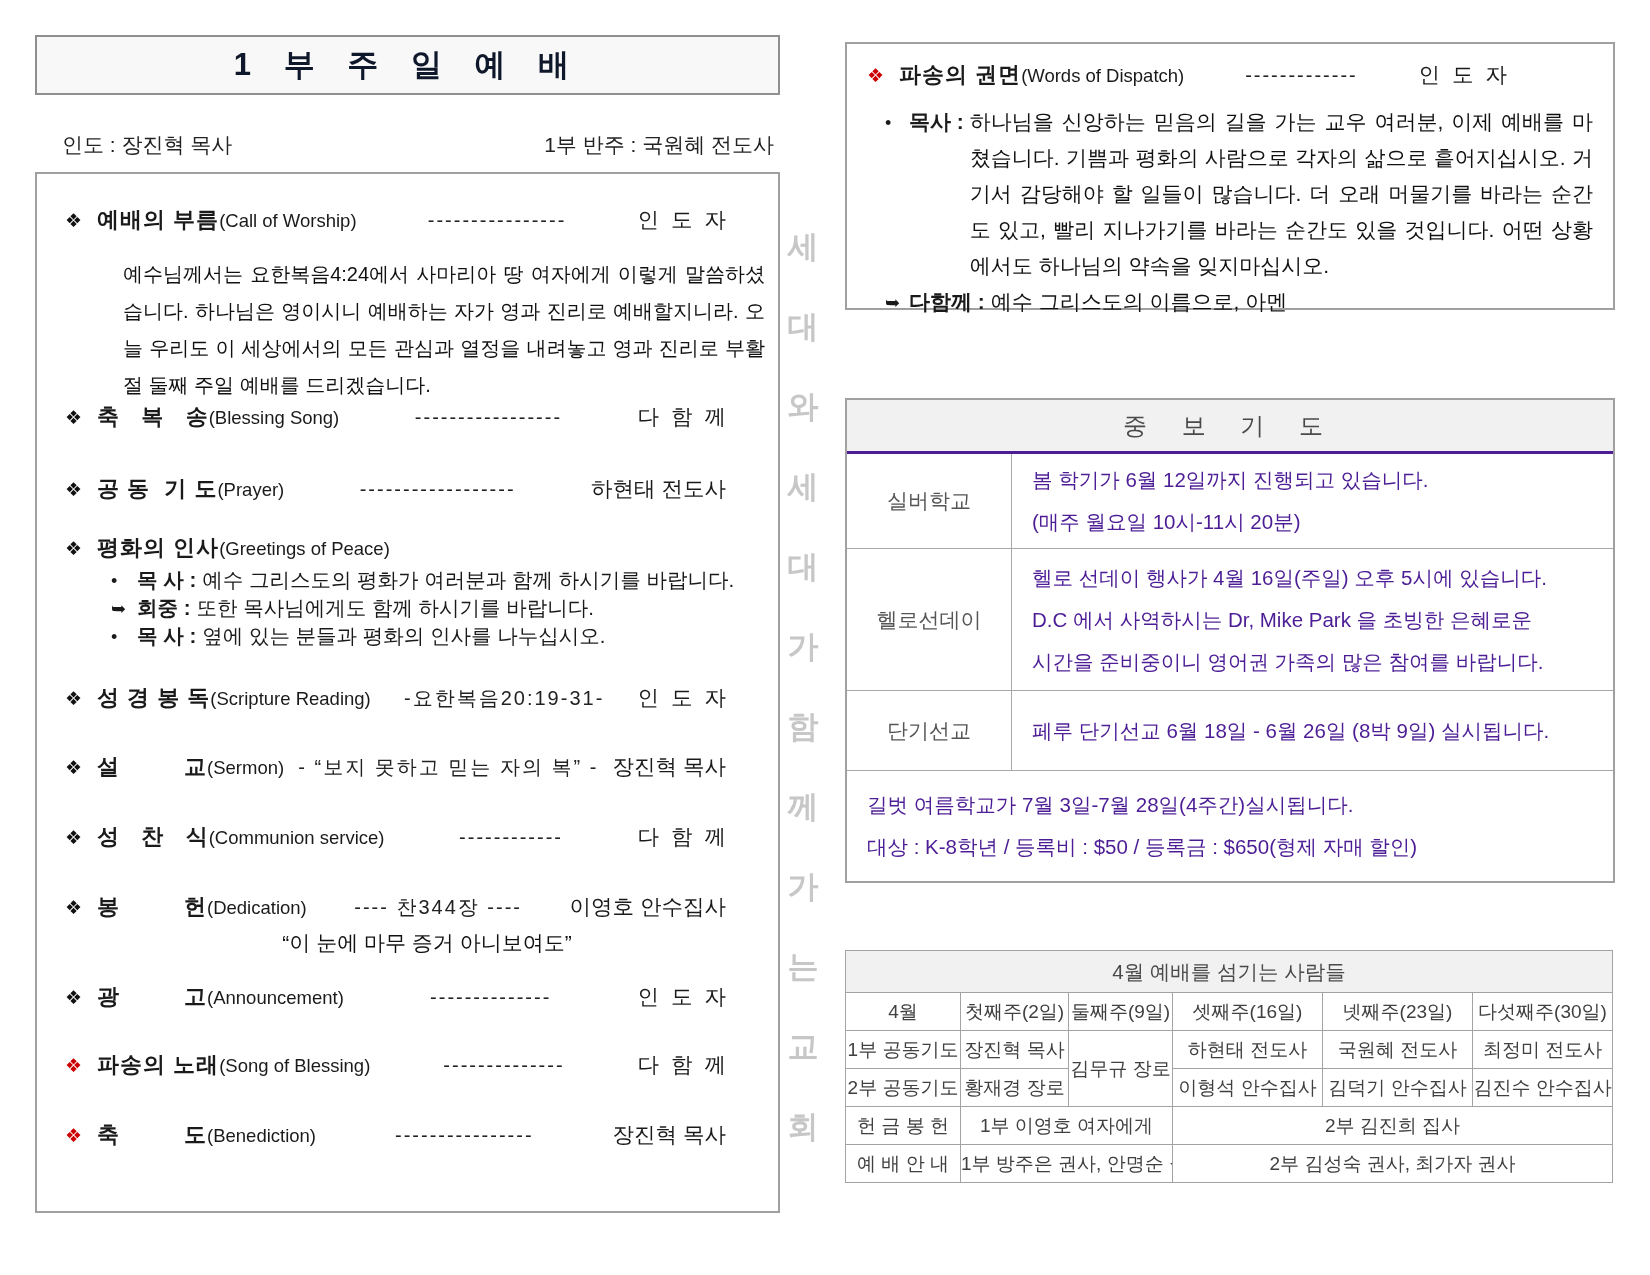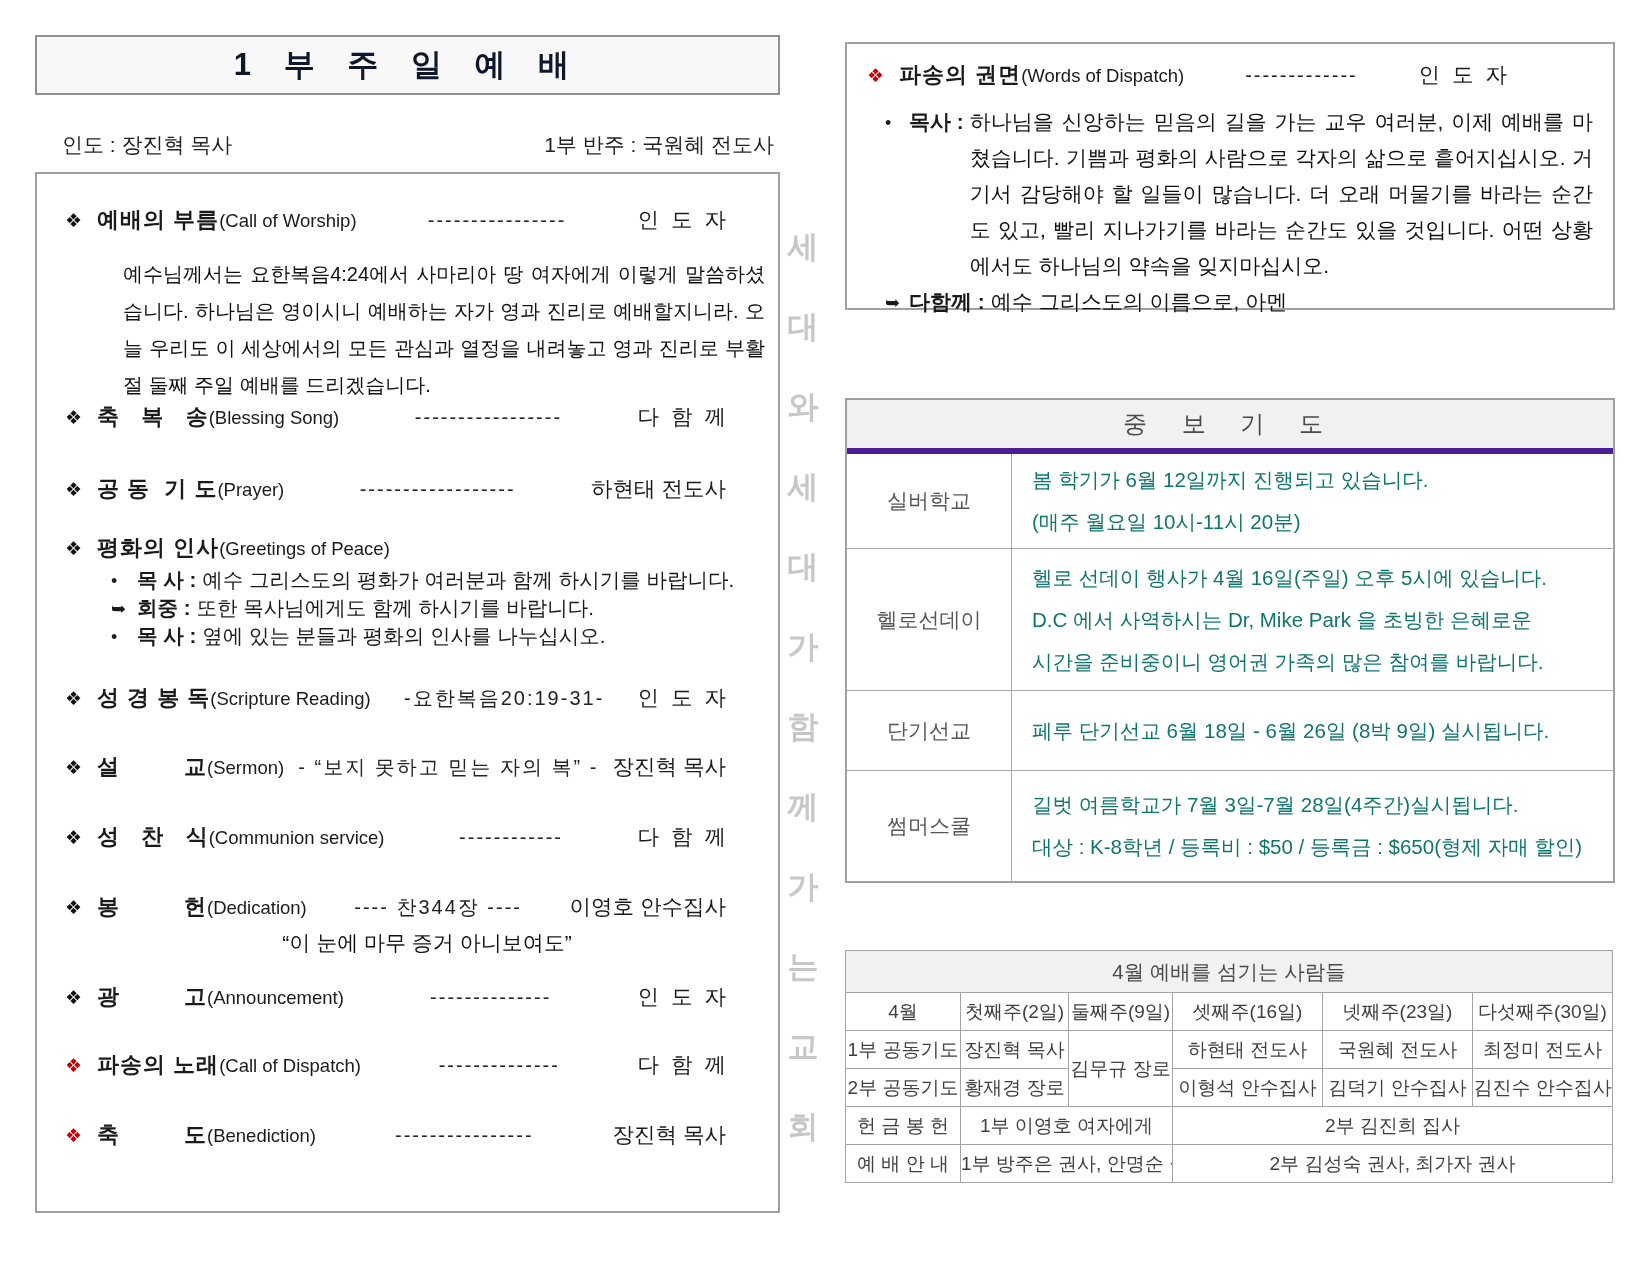--- a/index.html
+++ b/index.html
@@ -67,35 +67,35 @@
   .dispatch-title {
     display:flex; align-items:baseline; padding-right:86px; margin-bottom:14px;
   }
   .d-line { display:flex; align-items:baseline; font-size:21px; line-height:36px; margin-left:18px; }
   .d-bullet { width:24px; flex:none; font-size:18px; }
   .d-speaker { font-weight:bold; white-space:pre; flex:none; margin-right:6px; }
   .d-text { flex:1; text-align:justify; color:#111; }
 
   .panel { border:2px solid #a0a0a0; }
   .panel-header {
-    background:var(--header_bg,#f1f1f1); border-bottom:6px solid #4c1d95;
+    background:var(--header_bg,#f1f1f1); border-bottom:3px solid #4c1d95;
     display:flex; align-items:center; justify-content:center; color:#4a4a4a;
   }
   .intercession { left:845px; top:398px; width:770px; }
   .intercession .panel-header { height:54px; font-size:24px; letter-spacing:14px; }
   .i-row { display:flex; border-bottom:1px solid #a8a8a8; }
   .i-row:last-child { border-bottom:none; }
   .i-topic {
     width:165px; flex:none; border-right:1px solid #a8a8a8;
     display:flex; align-items:center; justify-content:center;
     font-size:21px; color:#555;
   }
   .i-content {
     flex:1; display:flex; flex-direction:column; justify-content:center;
-    padding:4px 10px 4px 20px; font-size:20.5px; color:#0f766e; line-height:42px;
+    padding:4px 10px 4px 20px; font-size:20.5px; color:#4c1d95; line-height:42px;
   }
 
   .servers { left:845px; top:950px; width:610px; }
   .servers table { border-collapse:collapse; width:100%; table-layout:fixed; }
   .servers td {
     border:1px solid #a3a3a3; text-align:center;
     font-size:19px; color:#404040; height:38px; overflow:hidden; white-space:nowrap;
   }
   .servers .t-title {
     background:var(--header_bg,#f1f1f1); font-size:20.5px; color:#4a4a4a; height:42px;
@@ -203,21 +203,21 @@
     <span class="diamond">❖</span>
     <span class="k-label">광         고</span>
     <span class="e-label">(Announcement)</span>
     <span class="mid">--------------</span>
     <span class="who">인  도  자</span>
   </div>
 
   <div class="worship-row" style="top:877px">
     <span class="diamond red">❖</span>
     <span class="k-label">파송의 노래</span>
-    <span class="e-label">(Call of Dispatch)</span>
+    <span class="e-label">(Song of Blessing)</span>
     <span class="mid">--------------</span>
     <span class="who">다  함  께</span>
   </div>
 
   <div class="worship-row" style="top:947px">
     <span class="diamond red">❖</span>
     <span class="k-label">축         도</span>
     <span class="e-label">(Benediction)</span>
     <span class="mid">----------------</span>
     <span class="who">장진혁 목사</span>
@@ -282,21 +282,20 @@
   </div>
 
   <div class="i-row" style="height:80px">
     <div class="i-topic">단기선교</div>
     <div class="i-content">
       <div>페루 단기선교 6월 18일 - 6월 26일 (8박 9일) 실시됩니다.</div>
     </div>
   </div>
 
   <div class="i-row" style="height:110px">
-    <div class="i-topic">썸머스쿨</div>
     <div class="i-content">
       <div>길벗 여름학교가 7월 3일-7월 28일(4주간)실시됩니다.</div>
       <div>대상 : K-8학년 / 등록비 : $50 / 등록금 : $650(형제 자매 할인)</div>
     </div>
   </div>
 </div>
 
 <div class="abs servers">
   <table>
     <colgroup>

